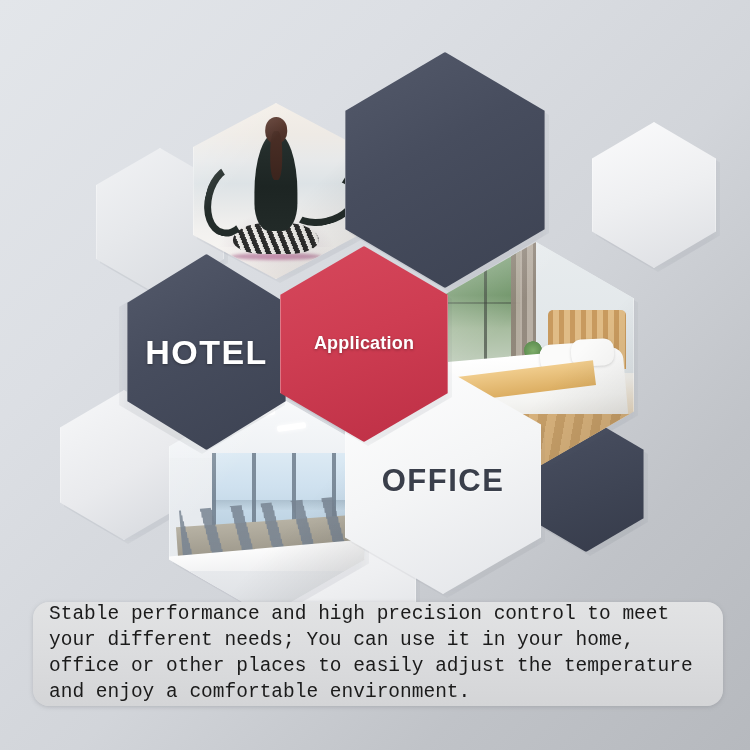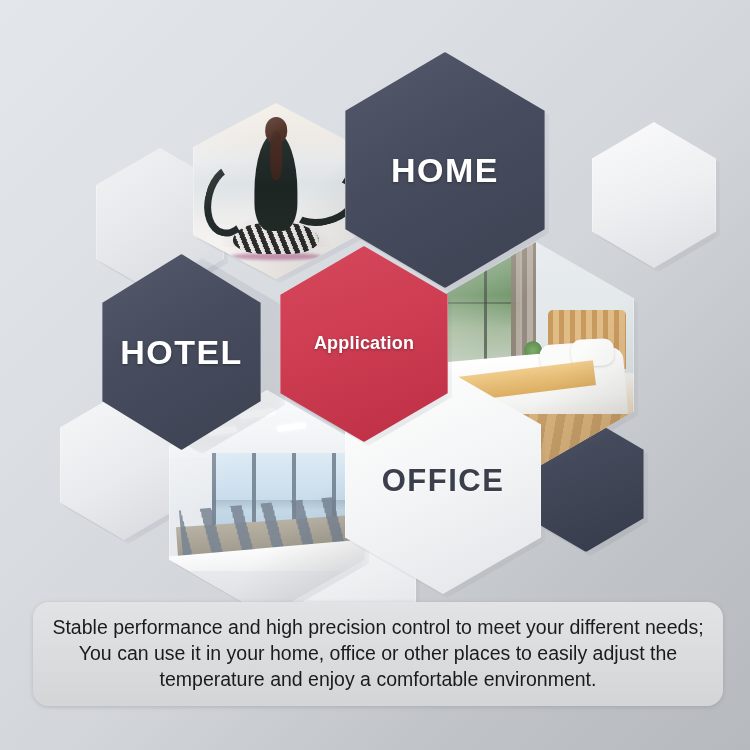--- a/index.html
+++ b/index.html
@@ -309,25 +309,24 @@
     background: linear-gradient(to bottom, #e2e3e4 0%, #dcdddf 45%, #d4d5d7 100%);
     box-shadow: 0 1px 4px rgba(120,124,130,0.35);
     display: flex;
     align-items: center;
     justify-content: center;
     box-sizing: border-box;
     padding: 4px 16px;
   }
   #caption p {
     margin: 0;
-    text-align: center;
     color: #1b1b1b;
     font-size: 19.5px;
     line-height: 1.33;
-    font-family: Liberation Sans, sans-serif;
+    font-family: Liberation Mono, monospace;
   }
 </style>
 </head>
 <body>
 
 <div id="stage">
 
   <div class="hex-shadow" style="left:100px; top:152px; width:128px; height:148px; opacity:.35;"></div>
   <div class="hex hex-ghost-a" style="left:96px; top:148px; width:128px; height:148px;">
     <div class="hex-innerline"></div>
@@ -409,36 +408,35 @@
     <div class="hex-innerline"></div>
   </div>
 
   <div class="hex-shadow" style="left:349px; top:372px; width:196px; height:226px; opacity:.26;"></div>
   <div class="hex hex-white" style="left:345px; top:368px; width:196px; height:226px;">
     <span class="hex-label label-office">OFFICE</span>
     <div class="hex-innerline"></div>
   </div>
 
   <div class="hex-shadow" style="left:119px; top:258px; width:166px; height:196px; opacity:.36;"></div>
-  <div class="hex hex-dark" style="left:102px; top:254px; width:159px; height:196px;">
+  <div class="hex hex-dark" style="left:127px; top:254px; width:159px; height:196px;">
     <span class="hex-label label-hotel">HOTEL</span>
     <div class="hex-innerline"></div>
   </div>
 
   <div class="hex-shadow" style="left:284px; top:250px; width:168px; height:196px; opacity:.34;"></div>
   <div class="hex hex-red" style="left:280px; top:246px; width:168px; height:196px;">
     <span class="hex-label label-center">
       <span>Application</span><br>
     </span>
     <div class="hex-innerline"></div>
   </div>
 
   <div class="hex-shadow" style="left:349px; top:56px; width:200px; height:236px; opacity:.34;"></div>
   <div class="hex hex-dark" style="left:345px; top:52px; width:200px; height:236px;">
-    <span class="hex-label label-home">HOME</span>
     <div class="hex-innerline"></div>
   </div>
 
   <div id="caption">
     <p>Stable performance and high precision control to meet your different needs; You can use it in your home, office or other places to easily adjust the temperature and enjoy a comfortable environment.</p>
   </div>
 
 </div>
 
 </body></html>

